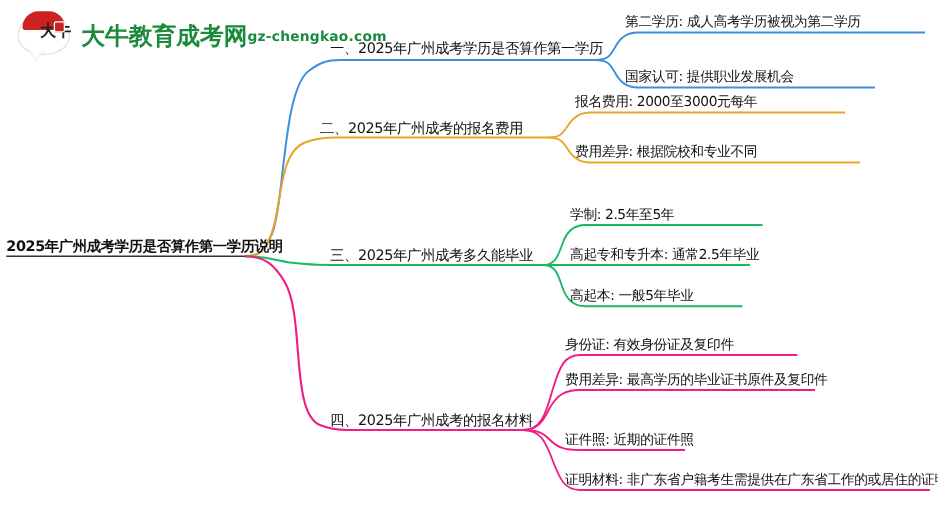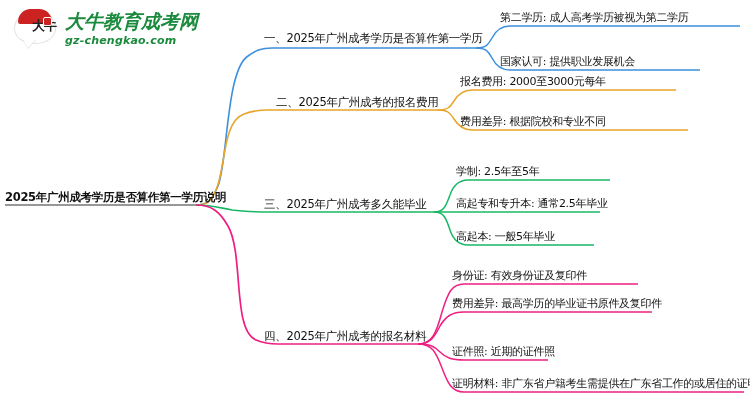--- a/index.html
+++ b/index.html
@@ -79,21 +79,21 @@
   }
   .logo-mark .dot {
     position: absolute;
     right: 6px; top: 9px;
     width: 9px; height: 9px;
     background: #cc2222;
     border-radius: 2px;
     border: 1px solid #fff;
     box-sizing: border-box;
   }
-  .logo-words { display: flex; flex-direction: column; line-height: 1; font-style: italic; }
+  .logo-words { display: flex; line-height: 1; }
   .logo-cn {
     font-size: 19px;
     font-weight: bold;
     color: #1a8a3c;
     letter-spacing: 0px;
     font-family: "DejaVu Sans", sans-serif;
   }
   .logo-en {
     margin-top: 4px;
     font-size: 11px;
@@ -168,21 +168,21 @@
     <span class="logo-en">gz-chengkao.com</span>
   </div>
 </div>
 
 <div class="node node-root" style="left:5px; top:190px;">2025年广州成考学历是否算作第一学历说明</div>
 
 <div class="node node-branch" style="left:264px; top:31px;">一、2025年广州成考学历是否算作第一学历</div>
 <div class="node node-leaf" style="left:500px; top:11px;">第二学历: 成人高考学历被视为第二学历</div>
 <div class="node node-leaf" style="left:500px; top:55px;">国家认可: 提供职业发展机会</div>
 
-<div class="node node-branch" style="left:276px; top:95px;">二、2025年广州成考的报名费用</div>
+<div class="node node-branch" style="left:256px; top:95px;">二、2025年广州成考的报名费用</div>
 <div class="node node-leaf" style="left:460px; top:75px;">报名费用: 2000至3000元每年</div>
 <div class="node node-leaf" style="left:460px; top:115px;">费用差异: 根据院校和专业不同</div>
 
 <div class="node node-branch" style="left:264px; top:197px;">三、2025年广州成考多久能毕业</div>
 <div class="node node-leaf" style="left:456px; top:165px;text-align:center;">学制: 2.5年至5年</div>
 <div class="node node-leaf" style="left:456px; top:197px;">高起专和专升本: 通常2.5年毕业</div>
 <div class="node node-leaf" style="left:456px; top:230px;">高起本: 一般5年毕业</div>
 
 <div class="node node-branch" style="left:264px; top:329px;">四、2025年广州成考的报名材料</div>
 <div class="node node-leaf" style="left:452px; top:269px;">身份证: 有效身份证及复印件</div>

